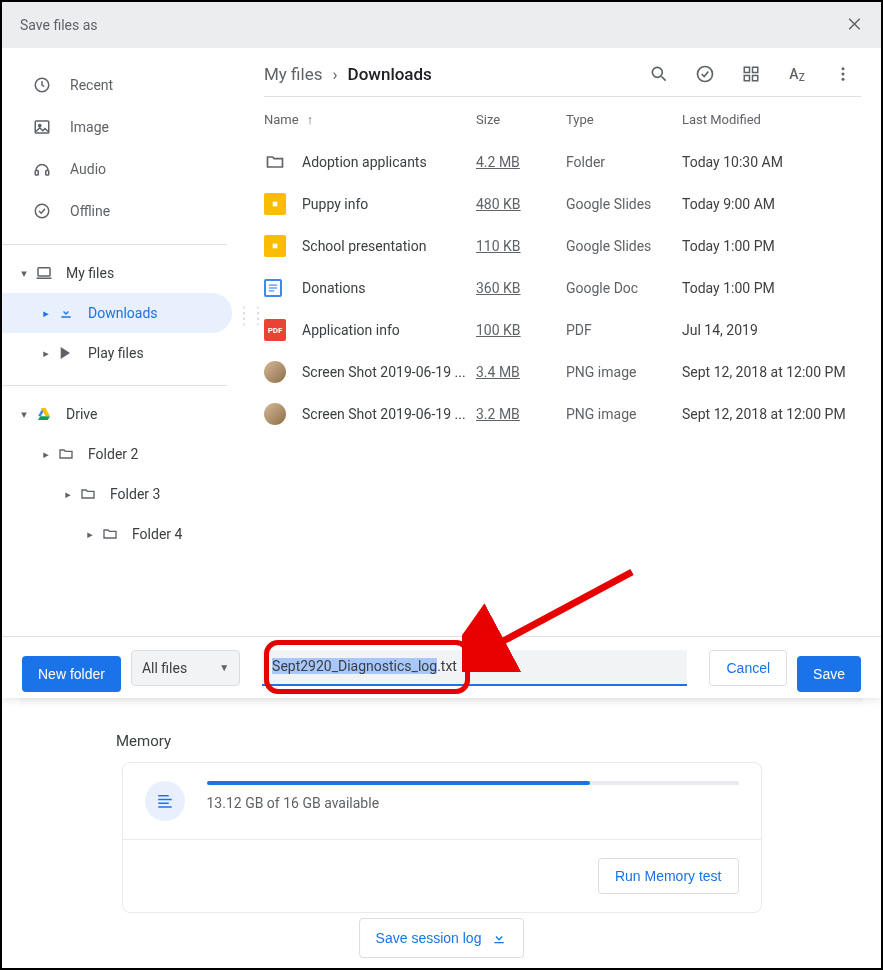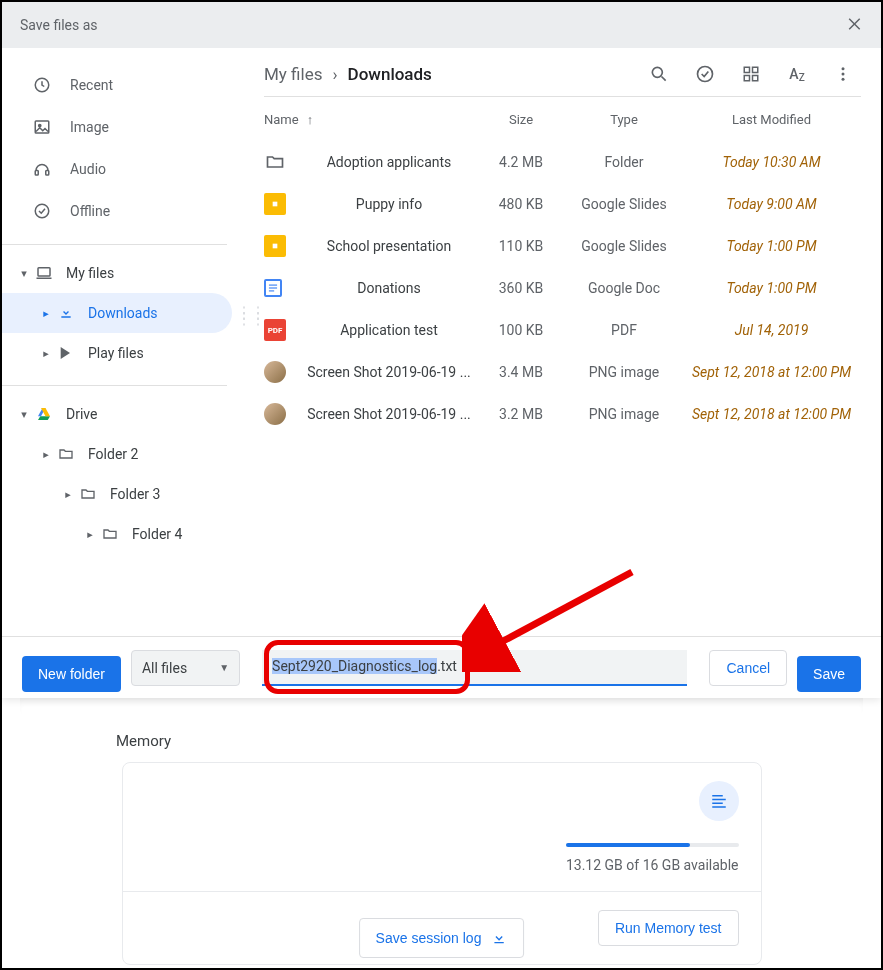--- a/index.html
+++ b/index.html
@@ -5,21 +5,21 @@
   * { box-sizing: border-box; margin: 0; padding: 0; }
   body { font-family: 'Roboto', 'Segoe UI', Arial, sans-serif; background: #fff; color: #3c4043; font-size: 14px; }
   .frame { border: 2px solid #000; width: 883px; height: 970px; position: relative; overflow: hidden; background:#fff; }
 
   
   .dialog { position: absolute; top: 0; left: 0; right: 0; bottom: 270px; background: #fff; box-shadow: 0 2px 8px rgba(0,0,0,0.1); }
   .dialog-title { background: #ebedef; height: 46px; display:flex; align-items:center; padding: 0 18px; justify-content: space-between; color:#5f6368;}
   .dialog-title span { font-size: 14px; }
   .close-x { cursor:pointer; }
 
-  .dialog-body { display:flex; height: calc(100% - 46px - 62px); text-align: center; }
+  .dialog-body { display:flex; height: calc(100% - 46px - 62px); }
 
   
   .sidebar { width: 250px; border-right: none; padding-top: 16px; position:relative;}
   .side-item { display:flex; align-items:center; height: 42px; padding-left: 30px; gap: 18px; color:#5f6368; cursor:pointer;}
   .side-item .ic { width:20px; height:20px; display:flex; align-items:center; justify-content:center; color:#5f6368;}
   .side-hr { border:none; border-top:1px solid #e0e0e0; margin: 12px 0 8px 0; width: 225px; }
   .drag-dots { position:absolute; left: 234px; top: 262px; color:#dadce0; font-size:16px; letter-spacing:-2px; line-height:6px;}
 
   .tree-item { display:flex; align-items:center; height: 40px; cursor:pointer; color:#3c4043;}
   .tree-chevron { width:20px; display:flex; justify-content:center; color:#5f6368; font-size:11px;}
@@ -41,23 +41,23 @@
   .col-headers { display:flex; align-items:center; height:44px; padding-left: 12px; color:#5f6368; font-size:13px;}
   .col-name { width: 212px; display:flex; align-items:center; gap:8px;}
   .col-size { width: 90px; }
   .col-type { width: 116px; }
   .col-mod { flex:1; }
 
   .file-row { display:flex; align-items:center; height: 42px; padding-left:12px; color:#3c4043; font-size:14px; cursor:pointer;}
   .file-ic { width: 38px; display:flex; align-items:center; justify-content:flex-start;}
   .file-ic span, .file-ic div { width:22px; height:22px; display:flex; align-items:center; justify-content:center; border-radius:2px;}
   .file-name { width: 174px; overflow:hidden; white-space:nowrap; text-overflow:ellipsis;}
-  .file-size { width: 90px; color:#5f6368;}
+  .file-size { width: 90px; color:#5f6368;text-decoration:underline;}
   .file-type { width: 116px; color:#5f6368;}
-  .file-mod { flex:1; color:#a16207; white-space:nowrap;font-style:italic;}
+  .file-mod { flex:1; color:#404040; white-space:nowrap;}
 
   
   .footer-bar { position:absolute; bottom:0; left:0; right:0; height: 62px; border-top:1px solid #e0e0e0; display:flex; align-items:center; padding: 0 20px; gap: 10px; background:#fff;}
   .btn { height:36px; border-radius:4px; padding: 0 16px; display:flex; align-items:center; border:none; font-size:14px; cursor:pointer;}
   .btn-primary { background:#1a73e8; color:#fff;margin-top:12px;}
   .btn-outline { background:#fff; color:#1a73e8; border:1px solid #dadce0;}
   .file-type-dd { height:36px; border:1px solid #dadce0; border-radius:4px; background:#f1f3f4; display:flex; align-items:center; padding: 0 10px; gap: 32px; color:#3c4043; cursor:pointer;}
   .filename-wrap { position:relative; flex:1; margin: 0 12px;}
   .filename-input { width:100%; height:36px; border:none; border-bottom:2px solid #1a73e8; background:#f1f3f4; padding: 0 10px; font-size:14px; outline:none;}
   .filename-sel { position:absolute; left:10px; top:8px; pointer-events:none; font-size:14px;}
@@ -65,21 +65,21 @@
 
   .highlight-box { position:absolute; border:5px solid #e80000; border-radius:14px; pointer-events:none;}
 
   
   .arrow-svg { position:absolute; pointer-events:none; }
 
   
   .below { position:absolute; top: 712px; left: 0; right:0; padding: 0 22px;}
   .section-title { color:#3c4043; font-size:15px; margin: 18px 0 12px 92px;}
   .card { background:#fff; border:1px solid #e8eaed; border-radius:8px; margin: 0 auto; width: 640px; padding: 18px 22px;}
-  .card-top { display:flex; align-items:flex-end; gap: 22px; flex-direction: column;}
+  .card-top { display:flex; align-items:flex-start; gap: 22px;}
   .mem-icon { width:40px; height:40px; border-radius:20px; background:#e8f0fe; display:flex; align-items:center; justify-content:center; color:#1a73e8; font-weight:bold;}
   .mem-right { flex:1;}
   .bar-bg { height:4px; width:100%; background:#e8eaed; border-radius:2px; position:relative; margin-bottom:10px;}
   .bar-fg { height:4px; background:#1a73e8; border-radius:2px; position:absolute; left:0; top:0;}
   .mem-text { color:#5f6368; font-size:14px;}
   .card-hr { border:none; border-top:1px solid #e8eaed; margin: 18px -22px;}
   .card-bottom { display:flex; justify-content:flex-end;}
   .session-log { position:absolute; bottom: 10px; left:50%; transform:translateX(-50%); }
   .session-btn { display:flex; align-items:center; gap:10px; border:1px solid #dadce0; border-radius:4px; height:40px; padding: 0 16px; background:#fff; color:#1a73e8; font-size:14px; cursor:pointer;}
 
@@ -355,21 +355,21 @@
               </div>
     <div class="file-name">Donations</div>
     <div class="file-size">360 KB</div>
     <div class="file-type">Google Doc</div>
     <div class="file-mod">Today 1:00 PM</div>
             </div>
             <div class="file-row">
               <div class="file-ic">
                 <div style="background:#ea4335;color:#fff;font-size:8px;font-weight:bold;">PDF</div>
               </div>
-    <div class="file-name">Application test</div>
+    <div class="file-name">Application info</div>
     <div class="file-size">100 KB</div>
     <div class="file-type">PDF</div>
     <div class="file-mod">Jul 14, 2019</div>
             </div>
             <div class="file-row">
               <div class="file-ic">
                 <div style="border-radius:11px;background:linear-gradient(135deg,#d7b899,#8b6f47);width:22px;height:22px;"></div>
               </div>
     <div class="file-name">Screen Shot 2019-06-19 ...</div>
     <div class="file-size">3.4 MB</div>

